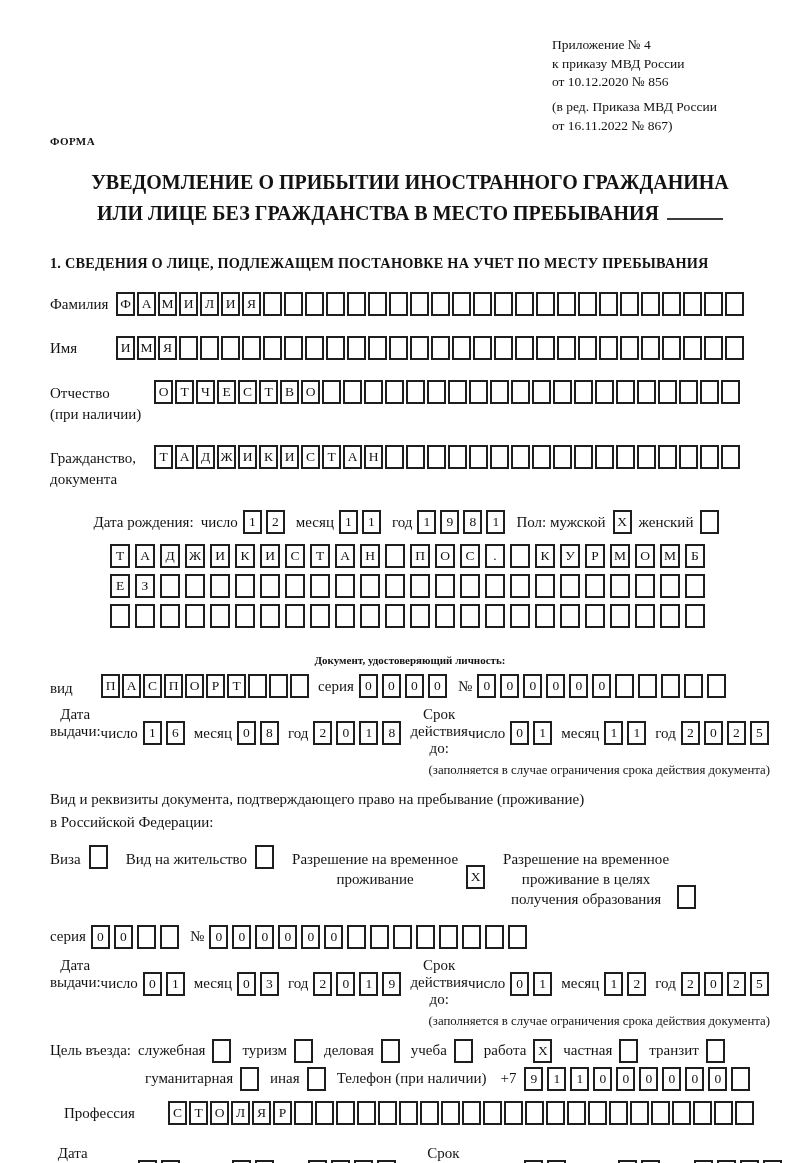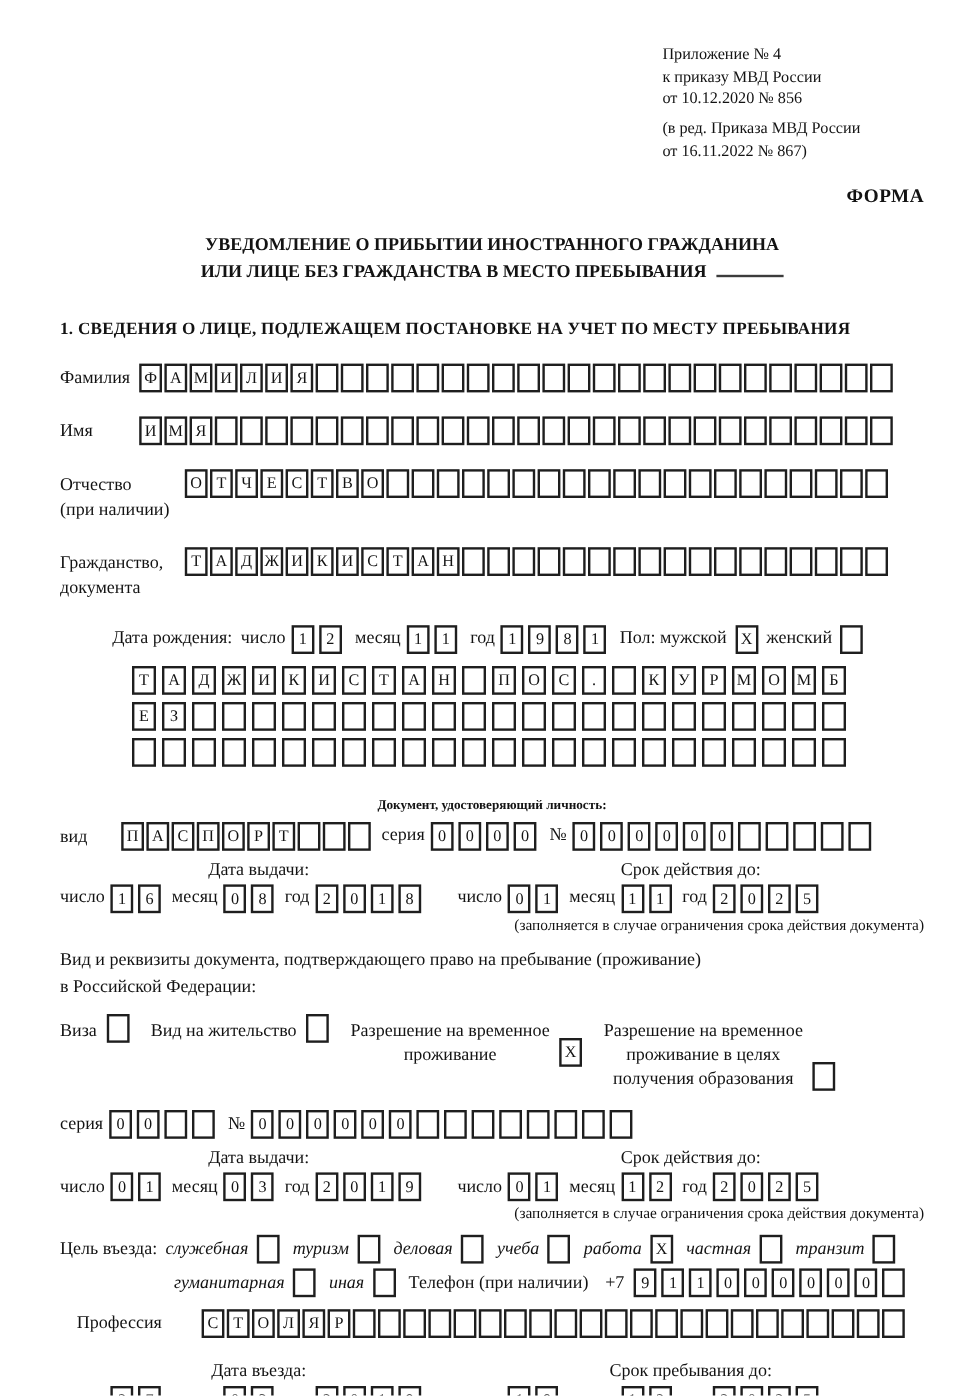--- a/index.html
+++ b/index.html
@@ -6,23 +6,23 @@
   html,body { margin:0; padding:0; }
   body {
     width:800px; height:1163px; background:#ffffff; color:#131313;
     font-family:"Liberation Serif","DejaVu Serif",serif; font-size:15px;
     overflow:hidden;
   }
   .page { padding:36px 30px 8px 50px; }
 
   .annex { margin-left:auto; width:218px; font-size:13.5px; line-height:1.38; }
   .annex .ed { margin-top:6px; }
-  .forma { text-align:right; font-weight:bold; font-size:16px; margin-top:20px; letter-spacing:.4px; }
-
-  .title { text-align:center; font-weight:bold; font-size:15px; line-height:1.55; margin-top:20px; }
+  .forma { text-align:left; font-weight:bold; font-size:11px; letter-spacing:.4px; }
+
+  .title { text-align:center; font-weight:bold; font-size:20px; line-height:1.55; margin-top:20px; }
   .blank-line { display:inline-block; width:56px; height:13px; border-bottom:2.5px solid #3c3c3c; margin-left:8px; }
 
   .section-title { font-weight:bold; font-size:14.3px; margin:26px 0 20px; letter-spacing:.2px; }
 
   .frow { display:flex; align-items:flex-start; margin-bottom:20px; }
   .flabel { flex:0 0 auto; padding-top:4px; }
   .lw66  { flex-basis:66px; }
   .lw104 { flex-basis:104px; }
   .lw108 { flex-basis:108px; }
   .lw44  { flex-basis:44px; }
@@ -39,36 +39,36 @@
   .boxes.cb .cell { margin-right:0; }
 
   .brow { margin-bottom:6px; }
   .inline-row { display:flex; align-items:center; flex-wrap:nowrap; }
   .inline-row > * { margin-right:7px; }
   .inline-row .wword { margin-right:5px; }
 
   .doc-header { text-align:center; font-weight:bold; font-size:11px; margin:8px 0 8px; }
 
   .dgroup-row { display:flex; margin-top:8px; }
-  .dgroup { display:flex; flex-direction:column; }
+  .dgroup { display:flex; flex-direction:row; }
   .dgroup.left { flex:0 0 46%; }
   .dgroup.right { flex:1 1 auto; }
   .dhead { text-align:center; font-size:15px; margin-bottom:3px; }
   .dline { display:flex; align-items:center; }
   .dline > span { margin-right:5px; }
   .note-row { text-align:right; font-size:12.8px; margin:3px 0 10px; }
 
   .intro { line-height:1.55; margin-top:6px; }
 
   .perm-row { display:flex; align-items:flex-start; margin:10px 0 16px; }
   .perm-item { display:flex; align-items:flex-end; margin-right:18px; }
   .perm-item .plabel { text-align:center; line-height:20px; padding-top:4px; margin-right:8px; }
 
   .opt { display:inline-flex; align-items:center; margin-right:11px; }
-  .opt .olabel { margin-right:7px;font-style:italic; }
+  .opt .olabel { margin-right:7px; }
 
   .indent95 { margin-left:95px; }
   .phone-group { display:inline-flex; align-items:center; }
   .phone-group .pfx { margin:0 8px 0 14px; }
 
   .mt10 { margin-top:10px;justify-content:center; }
   .mt4 { margin-top:4px; }
 </style>
 </head>
 <body>

